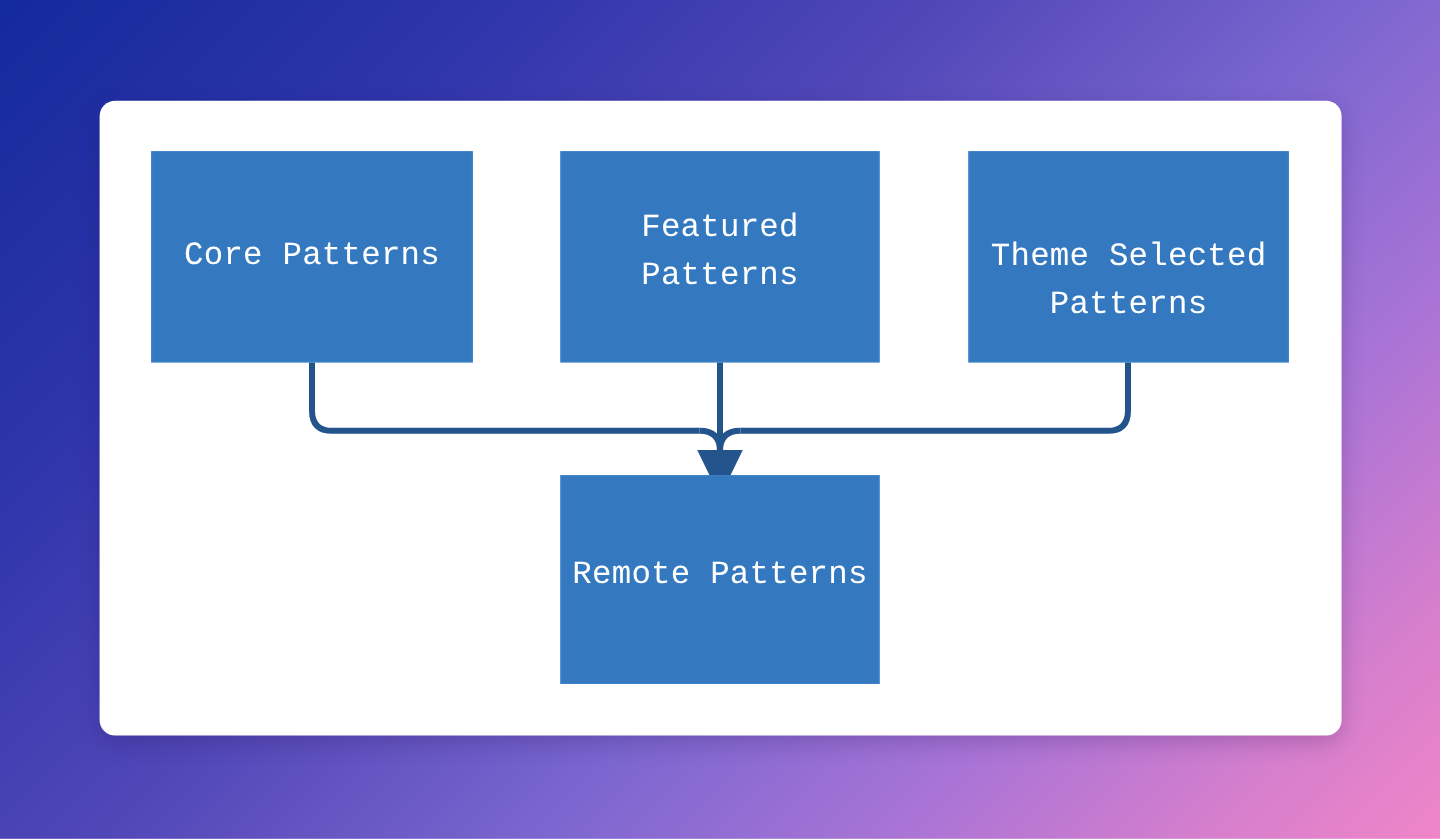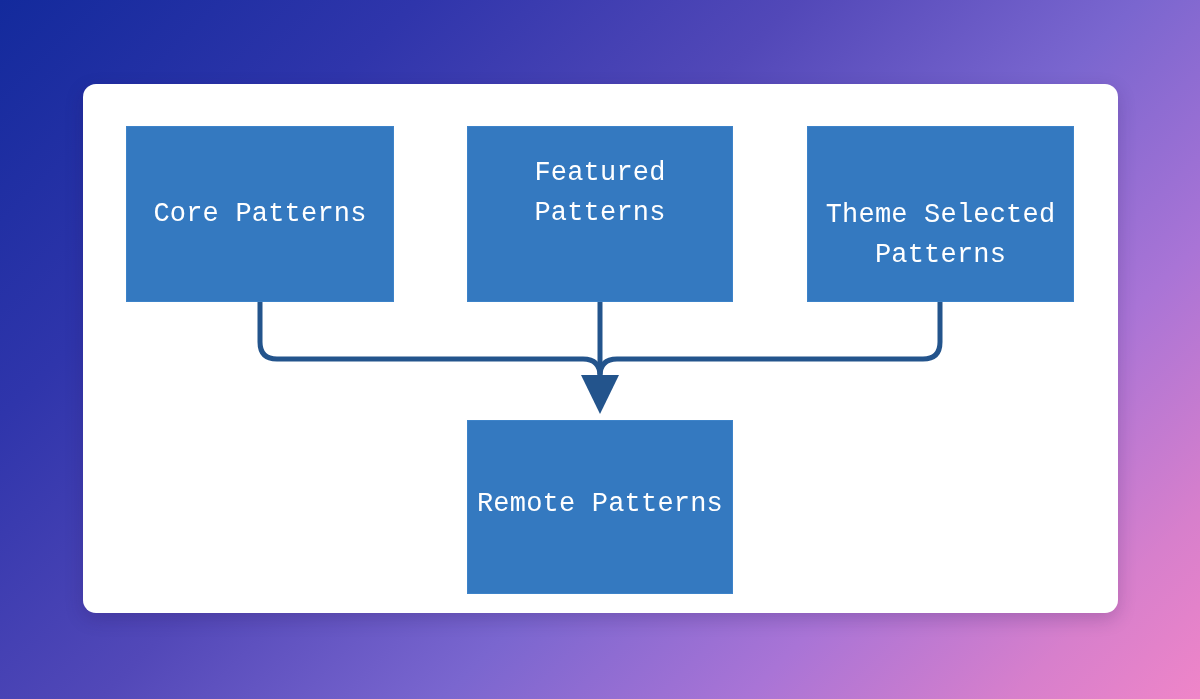--- a/index.html
+++ b/index.html
@@ -83,40 +83,39 @@
     height: 176px;
     align-items: center;
   }
 
   .node-featured {
     left: 384px;
     top: 42px;
     width: 266px;
     height: 176px;
     align-items: flex-start;
-    padding-top: 26px;
+    padding-top: 44px;
   }
 
   .node-theme {
     left: 724px;
     top: 42px;
     width: 267px;
     height: 176px;
     align-items: center;
     padding-top: 41px;
   }
 
   .node-remote {
     left: 384px;
     top: 312px;
     width: 266px;
     height: 174px;
     align-items: center;
     padding-bottom: 6px;
-    margin-top: 24px;
   }
 
   .node-label { display: block; }
 </style>
 </head>
 <body>
 
 <div class="canvas">
 
   <div class="card">

